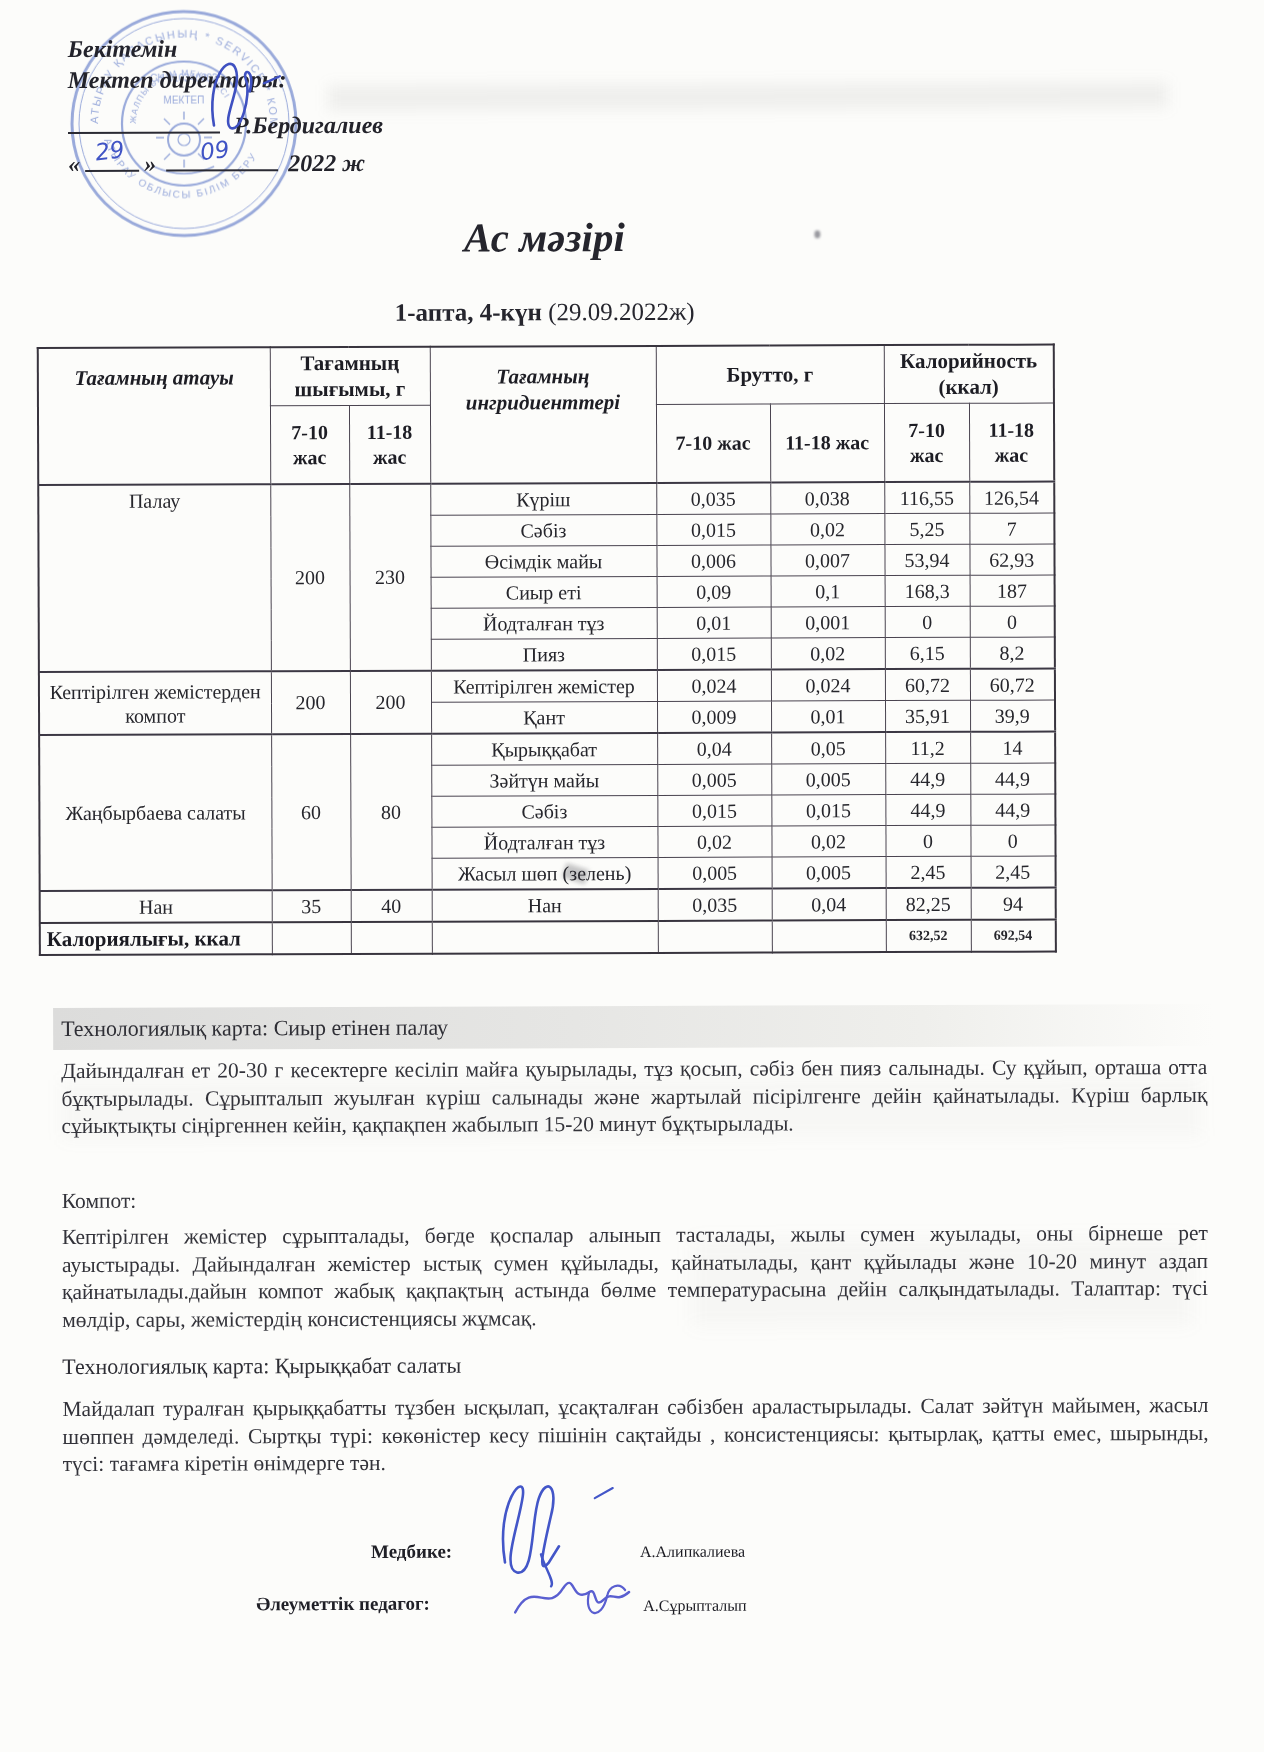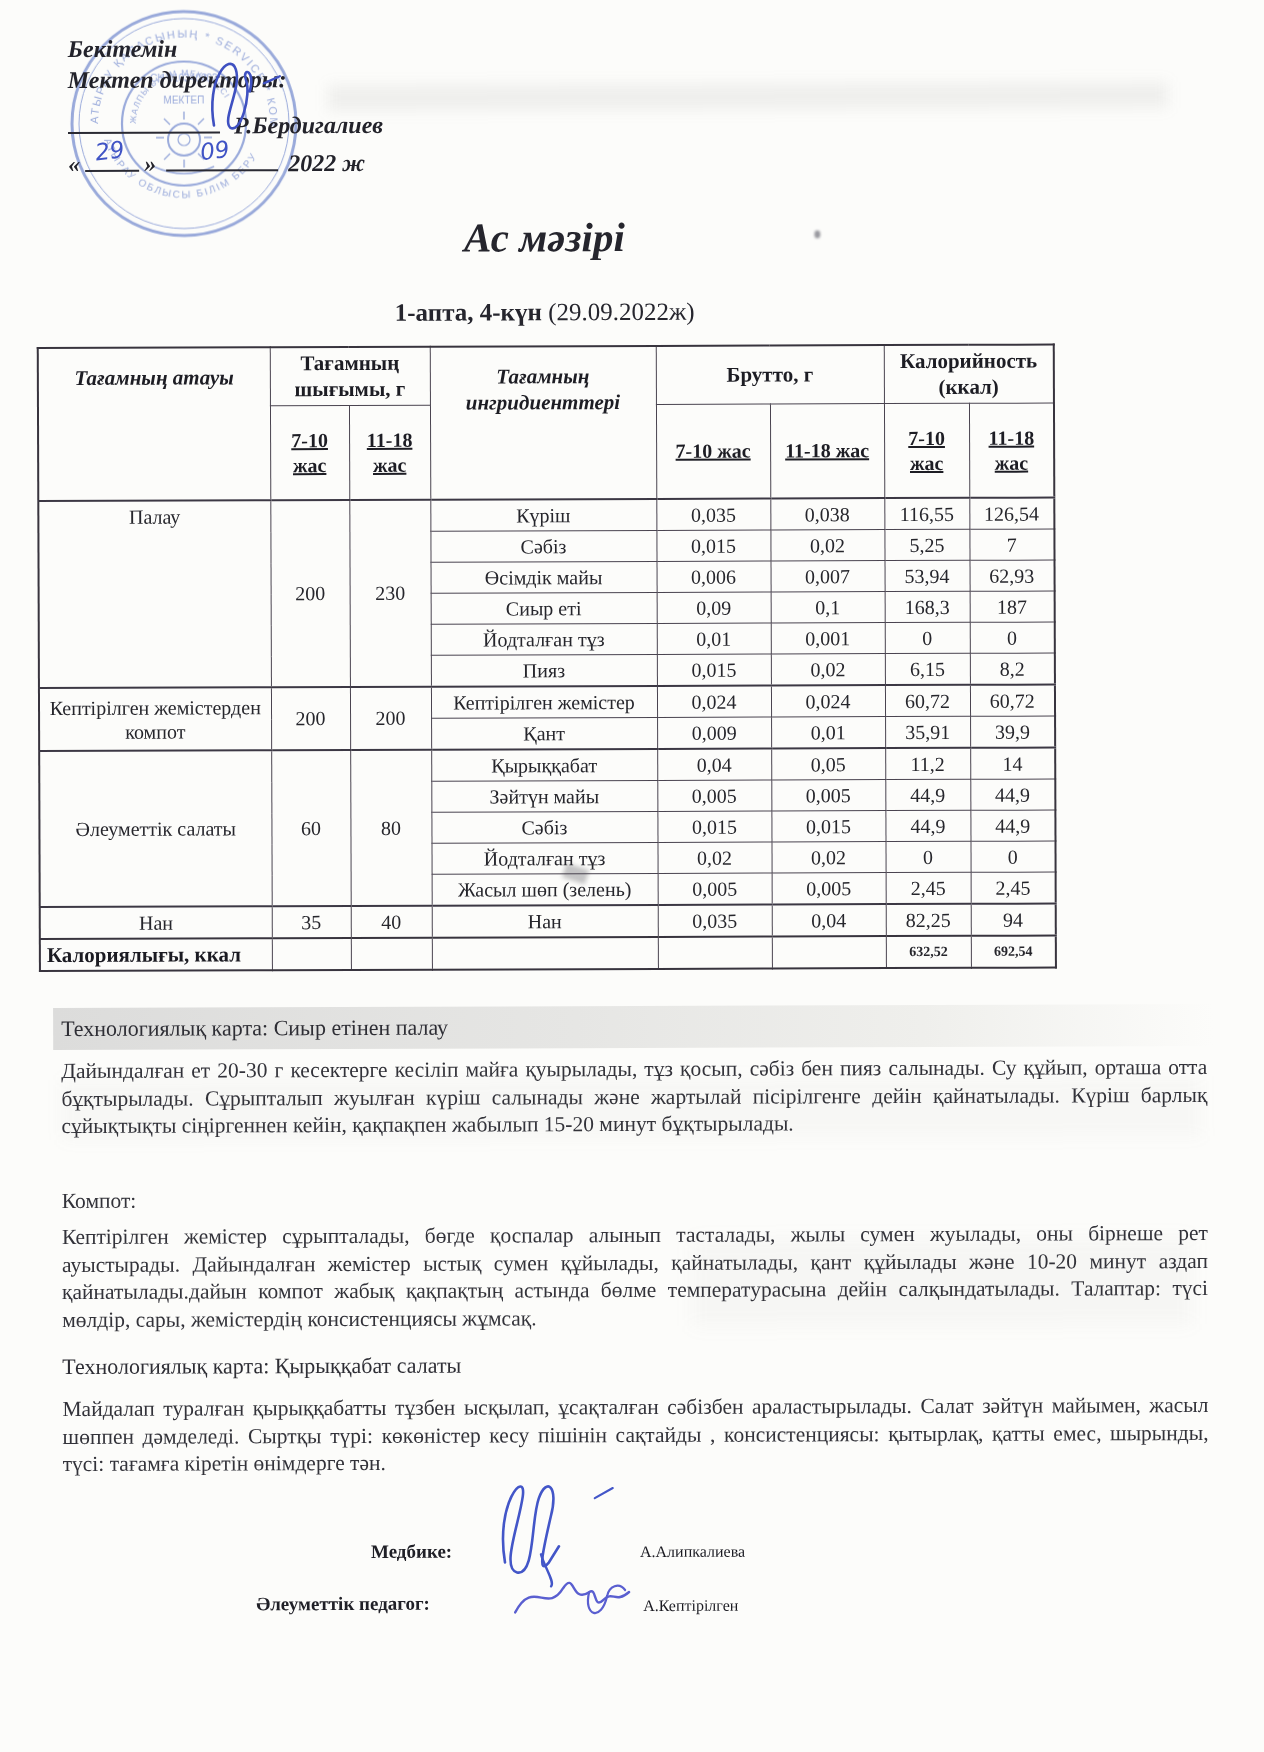--- a/index.html
+++ b/index.html
@@ -43,21 +43,21 @@
   .subtitle .sb{font-weight:bold;}
 
   
   .menu-table{position:absolute;left:38px;top:345px;width:1016px;border-collapse:collapse;table-layout:fixed;
               border:2.5px solid #38343e;font-size:20px;color:#26262c;}
   .menu-table th,.menu-table td{border:1.5px solid #4a4450;text-align:center;vertical-align:middle;
               padding:0 3px;overflow:hidden;}
   .menu-table thead th{font-weight:bold;font-size:21px;line-height:1.22;color:#1d1d24;}
   .menu-table .hrow1 th{height:57px;}
   .menu-table .hrow2 th{height:53px;}
-  .menu-table th.age{padding:20px 13px;font-size:20px;text-decoration:underline;}
+  .menu-table th.age{padding:12px 13px;font-size:20px;}
   .menu-table th.th-top{vertical-align:top;padding-top:17px;font-style:italic;}
   .menu-table tbody td{height:30px;line-height:1.05;}
   .menu-table td.td-dish{line-height:1.2;}
   .menu-table tr.group-start td{border-top-width:2.2px;border-top-color:#3c3844;}
   .menu-table td.va-top{vertical-align:top;padding-top:3px;}
   .total-row td{border-top:2.3px solid #38343e;height:42px;font-weight:bold;font-size:14px;}
   .total-row .total-label{text-align:left;padding-left:6px;font-size:21px;color:#1b1b22;}
 
   
   .tech{position:absolute;left:60px;width:1146px;font-size:21.5px;line-height:27.5px;
@@ -222,21 +222,21 @@
             <td>60,72</td>
           </tr>
           <tr>
             <td>Қант</td>
             <td>0,009</td>
             <td>0,01</td>
             <td>35,91</td>
             <td>39,9</td>
           </tr>
           <tr class="group-start">
-            <td rowspan="5" class="td-dish">Әлеуметтік салаты</td>
+            <td rowspan="5" class="td-dish">Жаңбырбаева салаты</td>
             <td rowspan="5">60</td>
             <td rowspan="5">80</td>
             <td>Қырыққабат</td>
             <td>0,04</td>
             <td>0,05</td>
             <td>11,2</td>
             <td>14</td>
           </tr>
           <tr>
             <td>Зәйтүн майы</td>
@@ -305,16 +305,16 @@
     <path d="M70,96 C74,110 84,124 80,128" fill="none" stroke="#4356c8" stroke-width="2.4" stroke-linecap="round"></path>
     <path d="M124,40 l18,-10" fill="none" stroke="#4356c8" stroke-width="2.2" stroke-linecap="round"></path>
   </svg>
   <div class="sig-name n1">А.Алипкалиева</div>
 
   <div class="sig-role r2">Әлеуметтік педагог:</div>
   <svg class="sigsvg s2" viewBox="0 0 160 82">
     <path d="M12,56 C30,22 44,58 60,32 C72,14 68,48 86,36 C94,30 90,54 100,44 C110,34 112,48 126,36" fill="none" stroke="#5a5fd0" stroke-width="2.4" stroke-linecap="round"></path>
     <path d="M86,36 C80,60 98,66 104,40 C106,30 116,26 122,34" fill="none" stroke="#5a5fd0" stroke-width="2.2" stroke-linecap="round"></path>
   </svg>
-  <div class="sig-name n2">А.Кептірілген</div>
+  <div class="sig-name n2">А.Сұрыпталып</div>
 
 </div>
 </div>
 
 </body></html>

